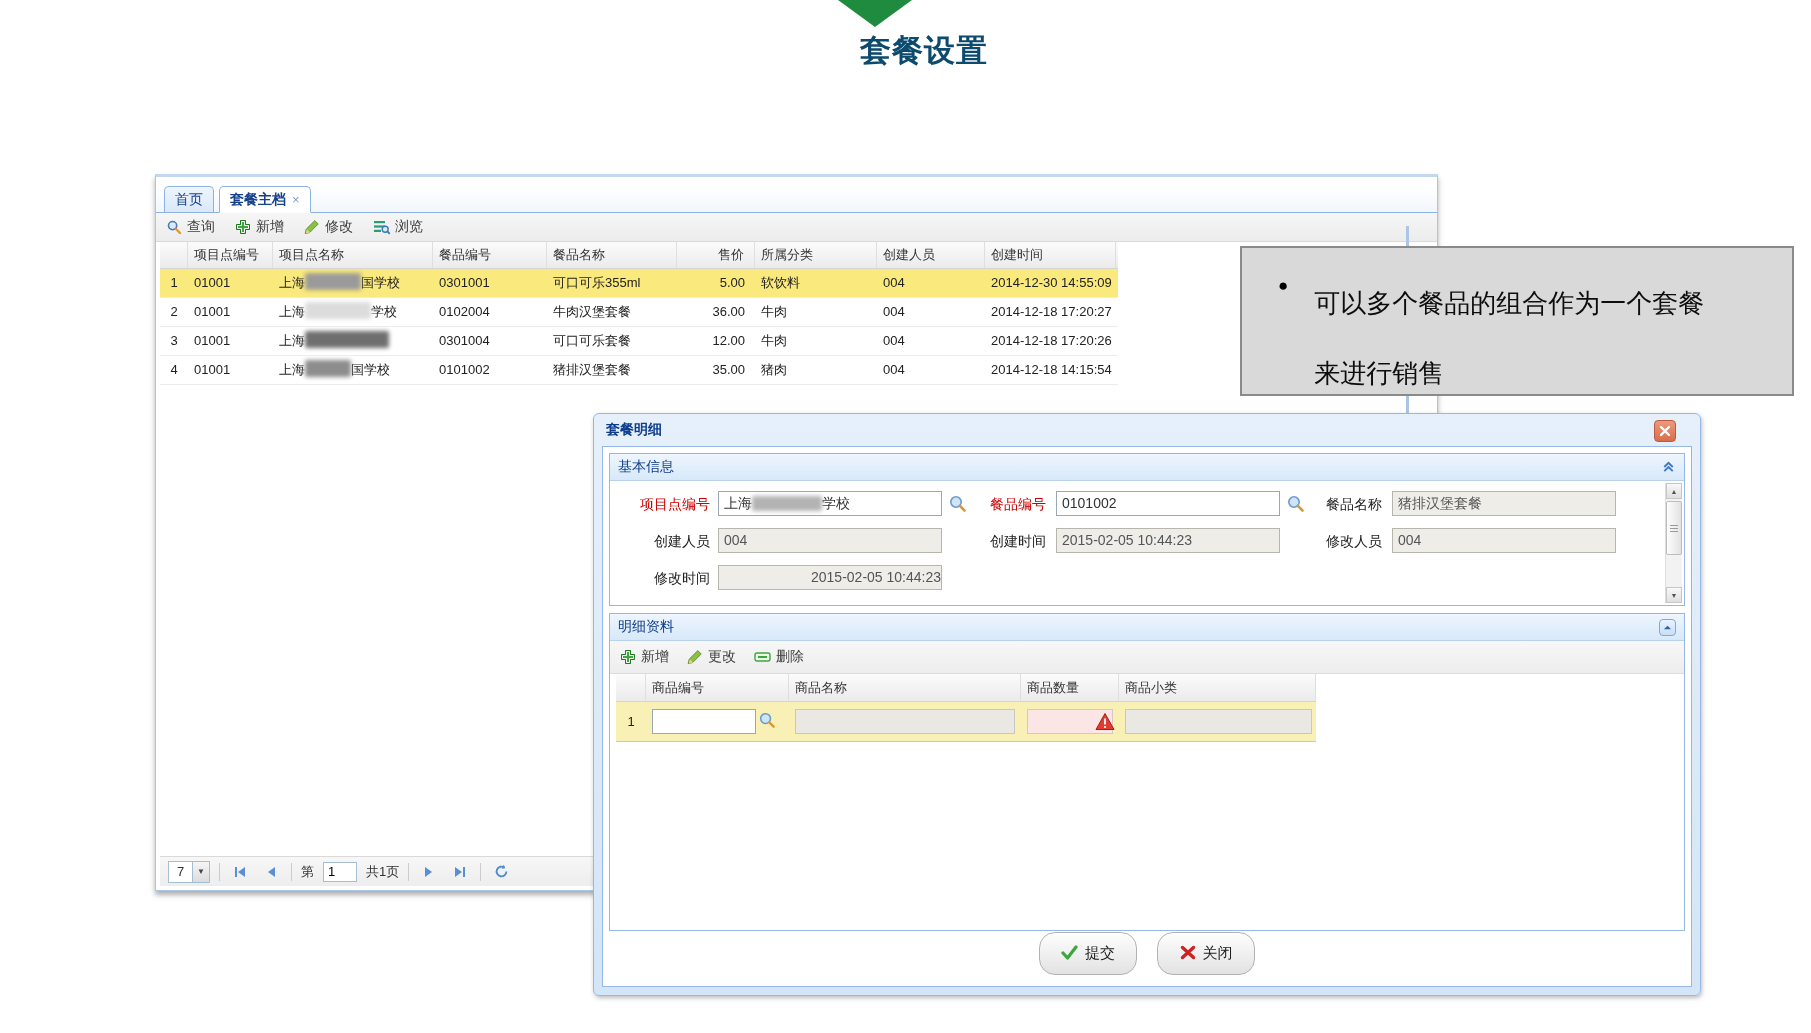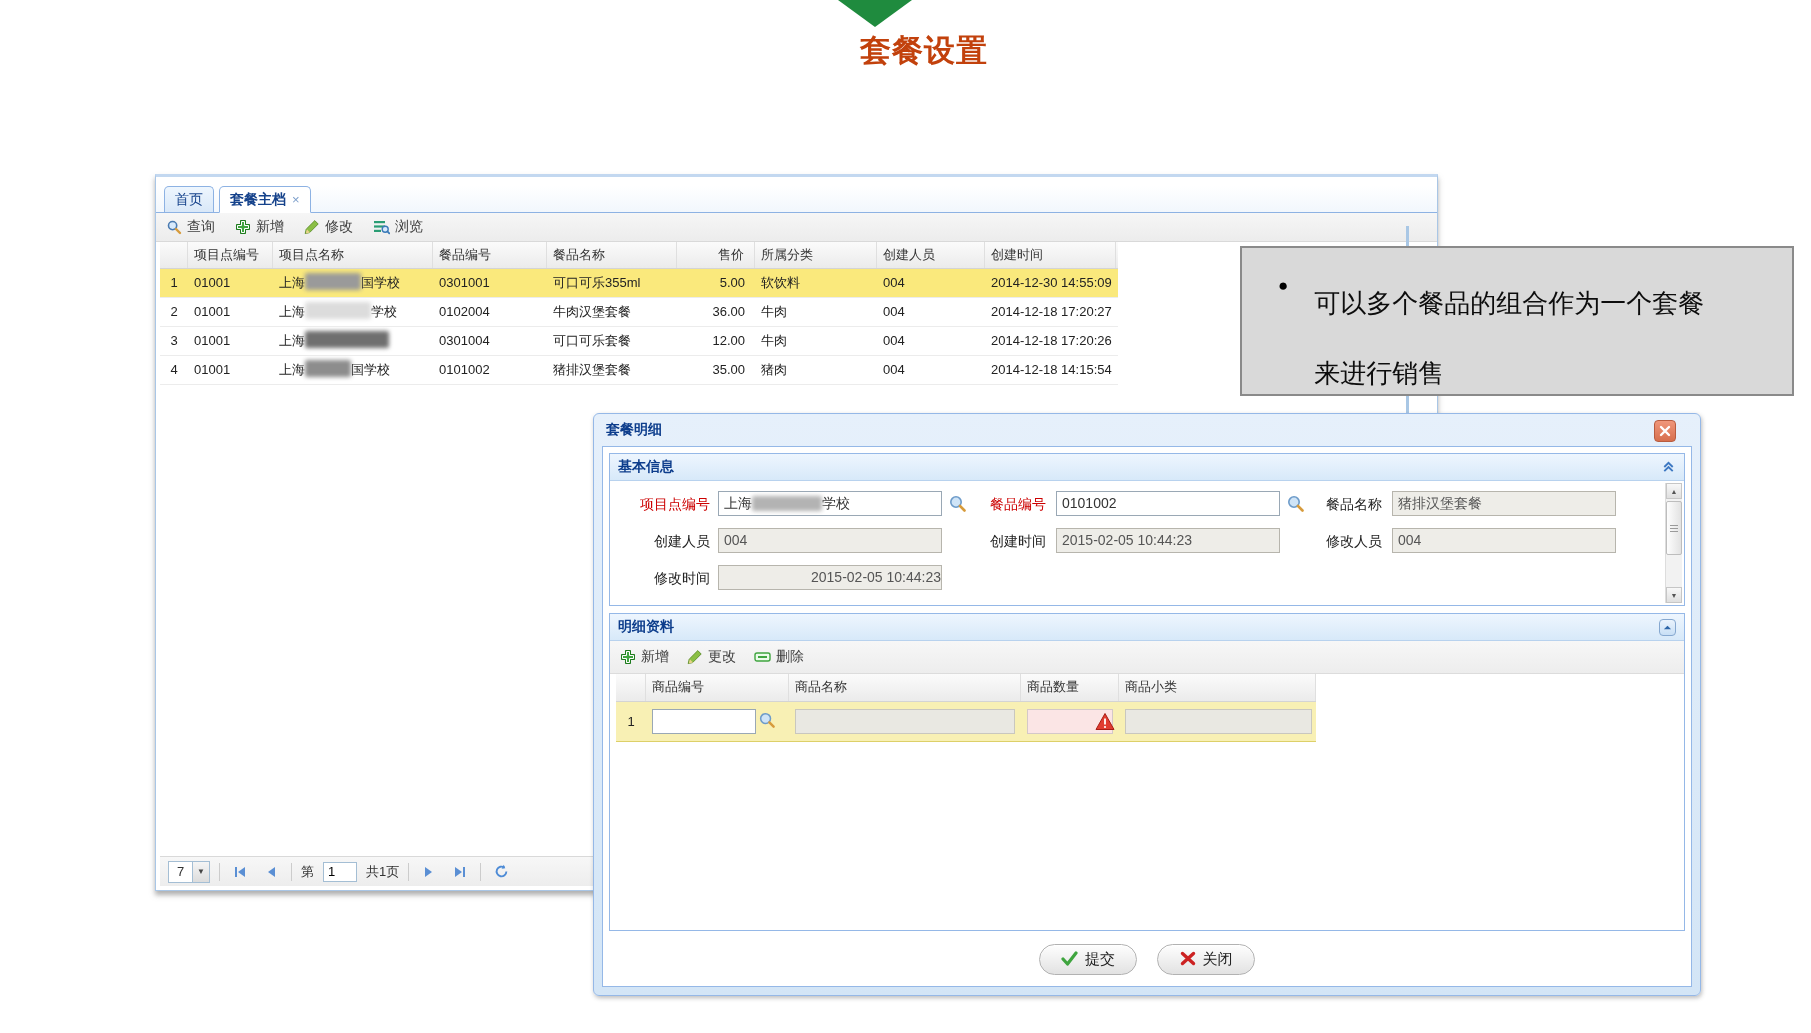--- a/index.html
+++ b/index.html
@@ -1,21 +1,21 @@
 <!DOCTYPE html>
 <html><head>
 <meta charset="utf-8">
 <style>
   * { margin:0; padding:0; box-sizing:border-box; }
   html,body { width:1811px; height:1033px; background:#fff; font-family:"Liberation Sans","DejaVu Sans",sans-serif; position:relative; overflow:hidden; }
 
   
   .down-arrow { position:absolute; left:838px; top:0; width:0; height:0;
     border-left:37px solid transparent; border-right:37px solid transparent; border-top:27px solid #1f8b3e; }
-  .page-title { position:absolute; left:860px; top:30px; font-size:31px; font-weight:bold; color:#c2410c; letter-spacing:1px; }
+  .page-title { position:absolute; left:860px; top:30px; font-size:31px; font-weight:bold; color:#0c4a6e; letter-spacing:1px; }
 
   
   .main-window { position:absolute; left:155px; top:174px; width:1283px; height:717px;
     background:#fff; border:1px solid #a9c6e6; border-top:3px solid #c3d8f0;
     box-shadow:0 4px 5px rgba(110,110,110,.55); z-index:1; }
   .tab-bar { margin-top:9px; height:27px; display:flex; align-items:flex-end; padding-left:8px; gap:5px;
     border-bottom:1px solid #8db2e3; background:linear-gradient(180deg,#ffffff, #f2f7fd); }
   .tab { height:26px; padding:0 10px; display:flex; align-items:center; gap:6px;
     border:1px solid #8db2e3; border-bottom:none; border-radius:5px 5px 0 0;
     background:linear-gradient(180deg,#eef6fe,#d9e8f8); color:#15428b; font-size:14px; cursor:pointer; }
@@ -71,21 +71,21 @@
   .dialog-title { font-size:14px; font-weight:bold; color:#0d3d8c; }
   .dialog-close { position:absolute; top:6px; right:24px; width:22px; height:22px; border-radius:4px;
     background:linear-gradient(180deg,#f0977b,#d76f4e); border:1px solid #b85c40; cursor:pointer;
     display:flex; align-items:center; justify-content:center; }
   .dialog-body { position:absolute; left:8px; right:8px; top:32px; bottom:8px; background:#fff;
     border:1px solid #95b8e7; padding:6px; }
 
   .panel { border:1px solid #95b8e7; }
   .panel-header { height:27px; background:linear-gradient(180deg,#eef6fe,#d7e9f9); border-bottom:1px solid #b8d2ee;
     display:flex; align-items:center; padding:0 8px; position:relative; }
-  .panel-title { font-size:14px; font-weight:bold; color:#0d3d8c; }
+  .panel-title { font-size:14px; font-weight:normal; color:#0d3d8c; }
   .panel-tool { position:absolute; right:8px; top:5px; cursor:pointer; }
   .panel-tool-btn { width:17px; height:17px; border-radius:4px; border:1px solid #86a8d0;
     background:linear-gradient(180deg,#eaf3fd,#c8dff5); display:flex; align-items:center; justify-content:center; cursor:pointer; }
 
   .basic-body { position:relative; height:124px; background:#fff; }
   .f-label { position:absolute; height:26px; line-height:26px; font-size:14px; color:#222; text-align:right; }
   .f-label.req { color:#cc0000; }
   .f-input { position:absolute; height:25px; width:224px; border:1px solid #9aa8b5; background:#fff;
     font-size:14px; line-height:23px; padding-left:5px; color:#333; overflow:hidden; white-space:nowrap; }
   .f-input.disabled { background:#eeede8; border:1px solid #b7b5ad; color:#555; }
@@ -97,36 +97,36 @@
     border:1px solid #c6c6c6; font-size:7px; color:#555; display:flex; align-items:center; justify-content:center; cursor:pointer; }
   .vs-up { top:0; } .vs-down { bottom:0; }
   .vs-thumb { position:absolute; left:0; top:18px; width:16px; height:54px; background:linear-gradient(90deg,#fdfdfd,#e2e2e2);
     border:1px solid #bdbdbd; border-radius:2px; cursor:grab; display:flex; flex-direction:column; align-items:center; justify-content:center; gap:2px; }
   .vs-grip { width:8px; height:1px; background:#9a9a9a; }
 
   .panel-detail { margin-top:7px; height:318px; display:flex; flex-direction:column; }
   .d-toolbar { height:33px; display:flex; align-items:center; gap:18px; padding:0 10px;
     background:linear-gradient(180deg,#f7f7f7,#ededed); border-bottom:1px solid #dcdcdc; }
   .dgrid { margin-left:6px; width:700px; }
-  .dgrid-header { display:flex; height:28px; background:linear-gradient(180deg,#fbfbfb,#ebebeb); border-bottom:1px solid #d4d4d4;font-family:Liberation Mono, monospace; }
+  .dgrid-header { display:flex; height:28px; background:linear-gradient(180deg,#fbfbfb,#ebebeb); border-bottom:1px solid #d4d4d4; }
   .dgrid-header .cell { border-right:1px solid #dfdfdf; font-size:13px; color:#333; line-height:27px; padding-left:6px; }
   .dgrid-row { display:flex; height:40px; background:#f8f0b4; border-bottom:1px solid #ddd069; align-items:center; }
   .dgrid-row .cell { font-size:13px; color:#222; padding-left:6px; position:relative; height:100%; display:flex; align-items:center; }
   .dg-c0{width:30px; justify-content:center; padding-left:0 !important;}
   .dg-c1{width:143px}.dg-c2{width:232px}.dg-c3{width:98px}.dg-c4{width:197px}
   .d-input { width:104px; height:25px; border:1px solid #9aa8b5; background:#fff; font-size:13px; padding-left:4px; }
   .d-field { height:25px; border:1px solid #c9c7bf; background:#e9e8e2; }
   .d-field.name { width:220px; }
   .d-field.qty { width:86px; background:#fbe5e5; border:1px solid #d4c8c8; }
   .d-field.cls { width:187px; }
   .warn-icon { position:absolute; right:4px; top:10px; cursor:pointer; }
   .detail-empty { flex:1; background:#fff; }
 
   .dialog-buttons { position:absolute; left:0; right:0; bottom:11px; display:flex; justify-content:center; gap:20px; }
-  .pill-btn { width:98px; height:31px; border:1px solid #b2b2b2; border-radius:16px;
+  .pill-btn { width:98px; height:43px; border:1px solid #b2b2b2; border-radius:16px;
     background:linear-gradient(180deg,#fefefe,#e2e2e2); display:flex; align-items:center; justify-content:center; gap:7px;
     font-size:15px; color:#222; cursor:pointer; box-shadow:inset 0 1px 0 #fff; }
 </style>
 </head>
 <body>
 
 <div class="down-arrow"></div>
 <div class="page-title">套餐设置</div>
 
 <div class="main-window">

